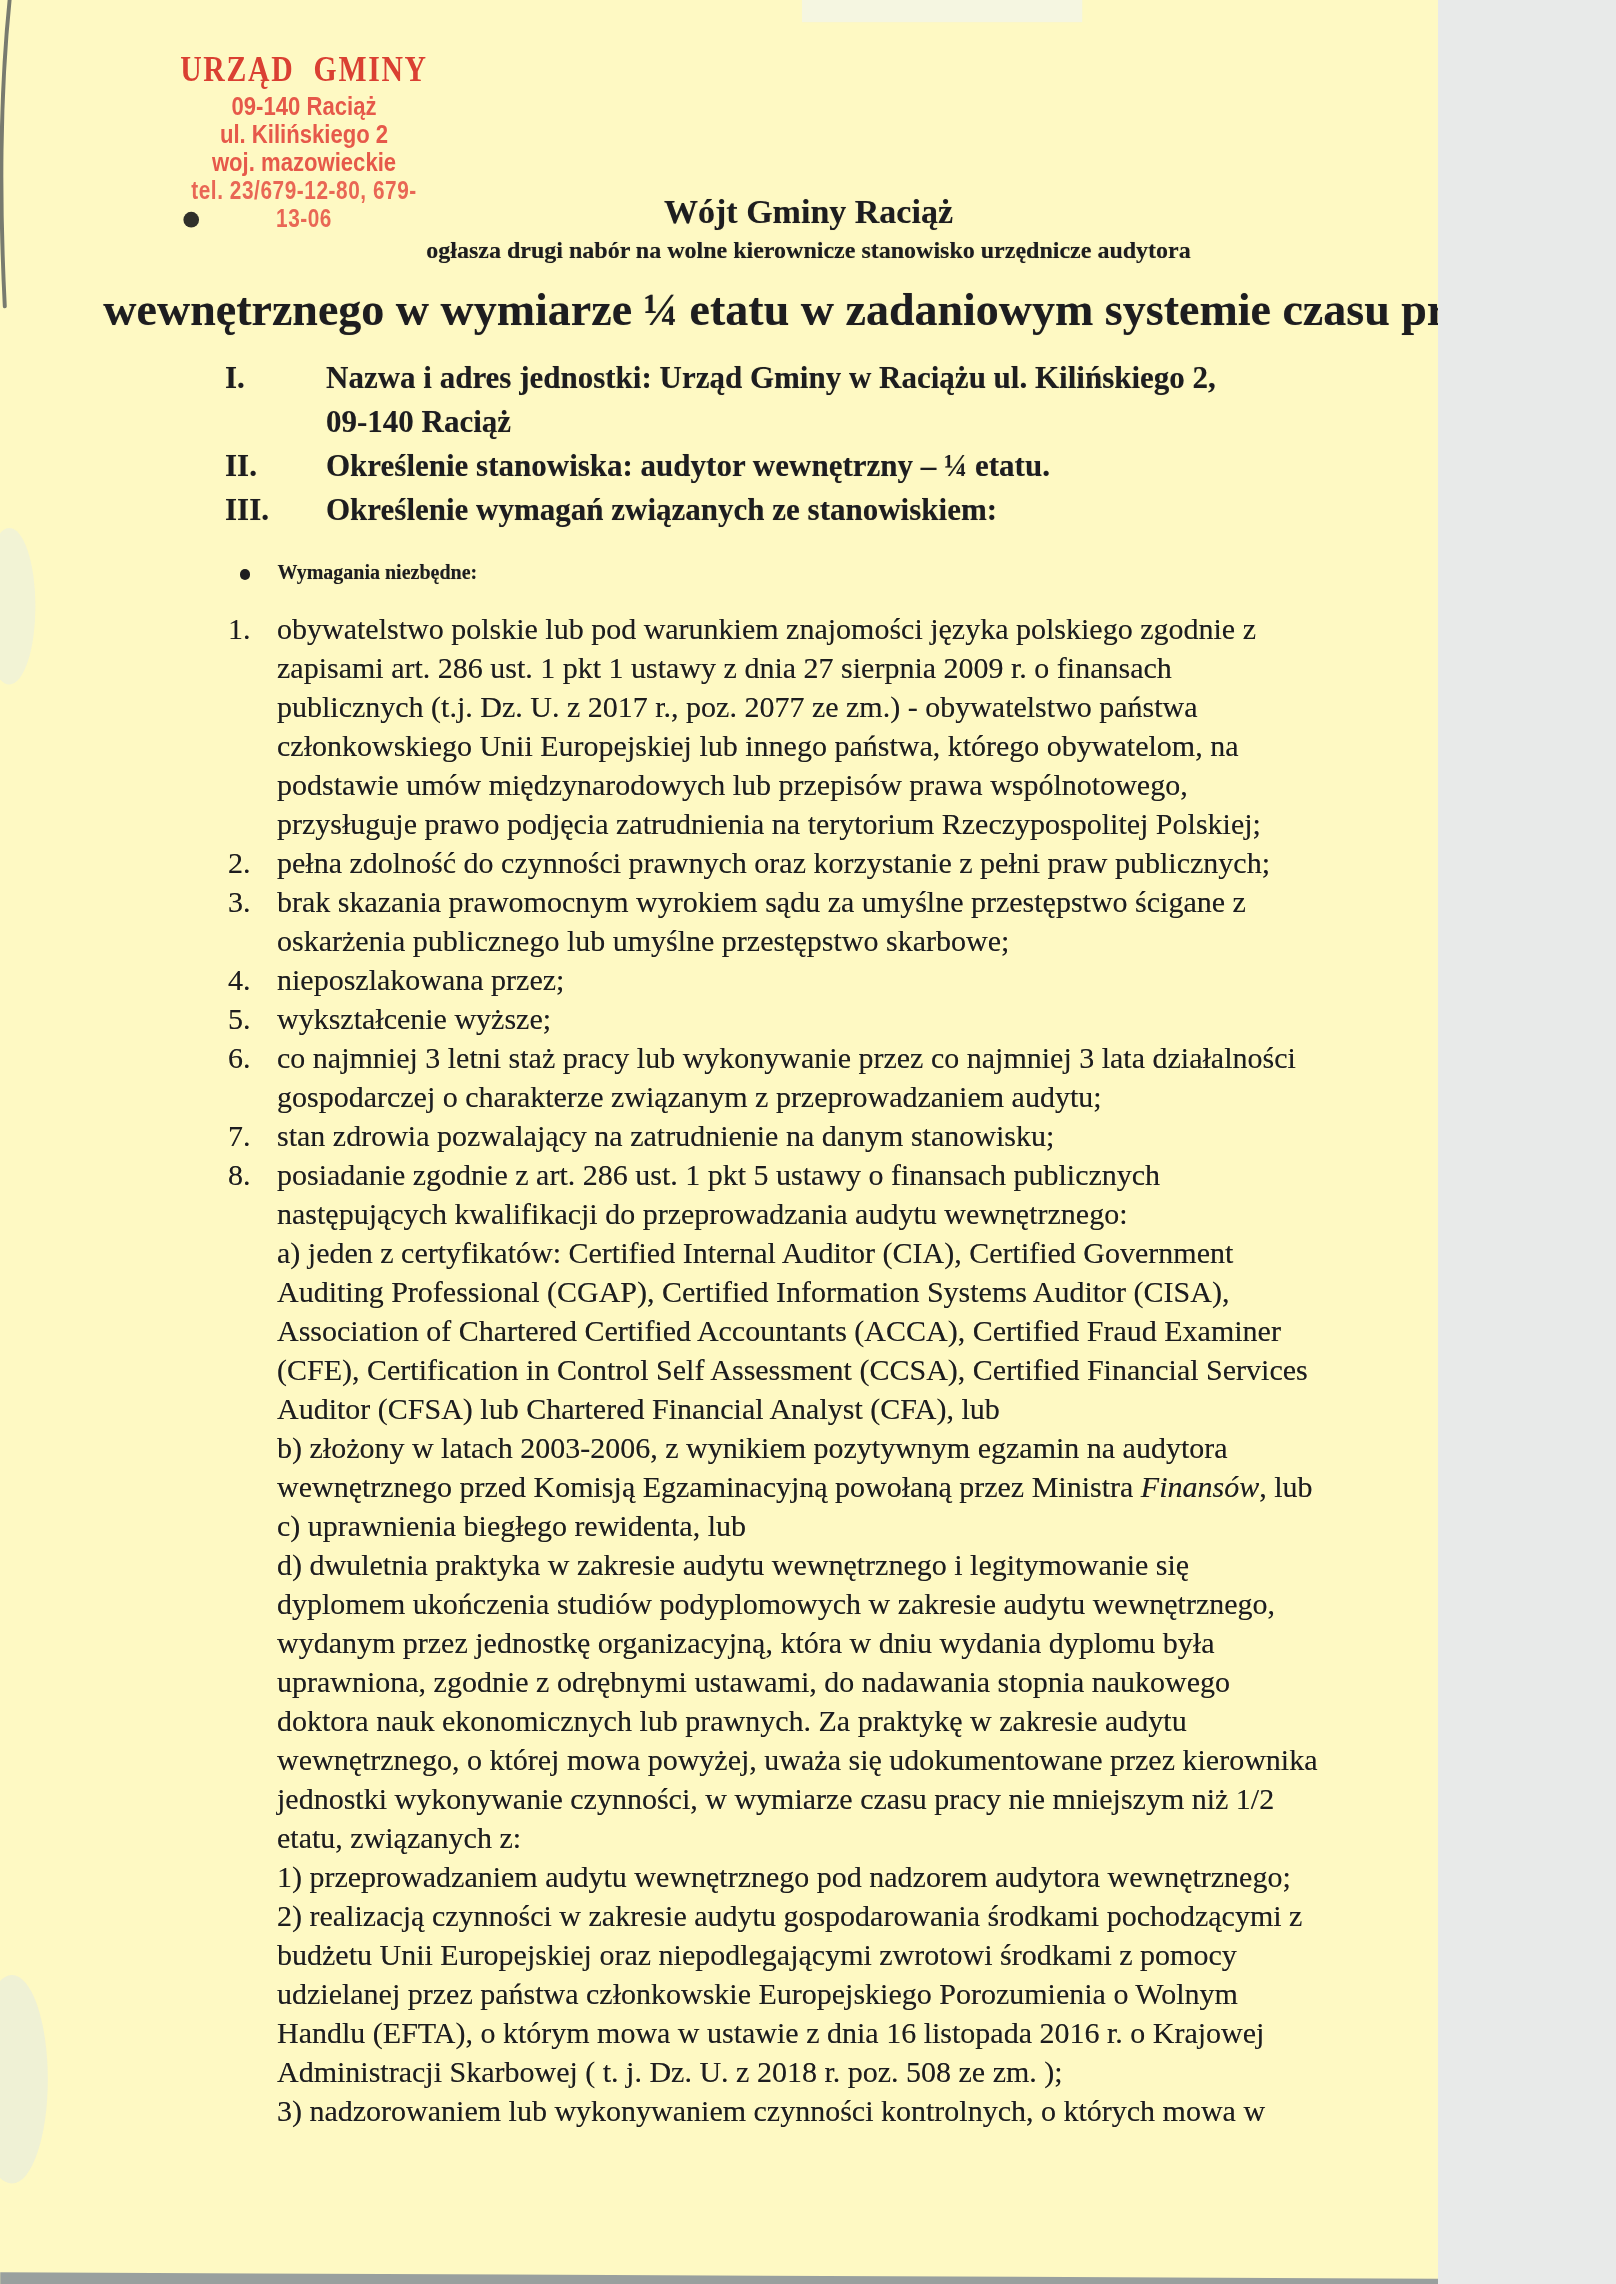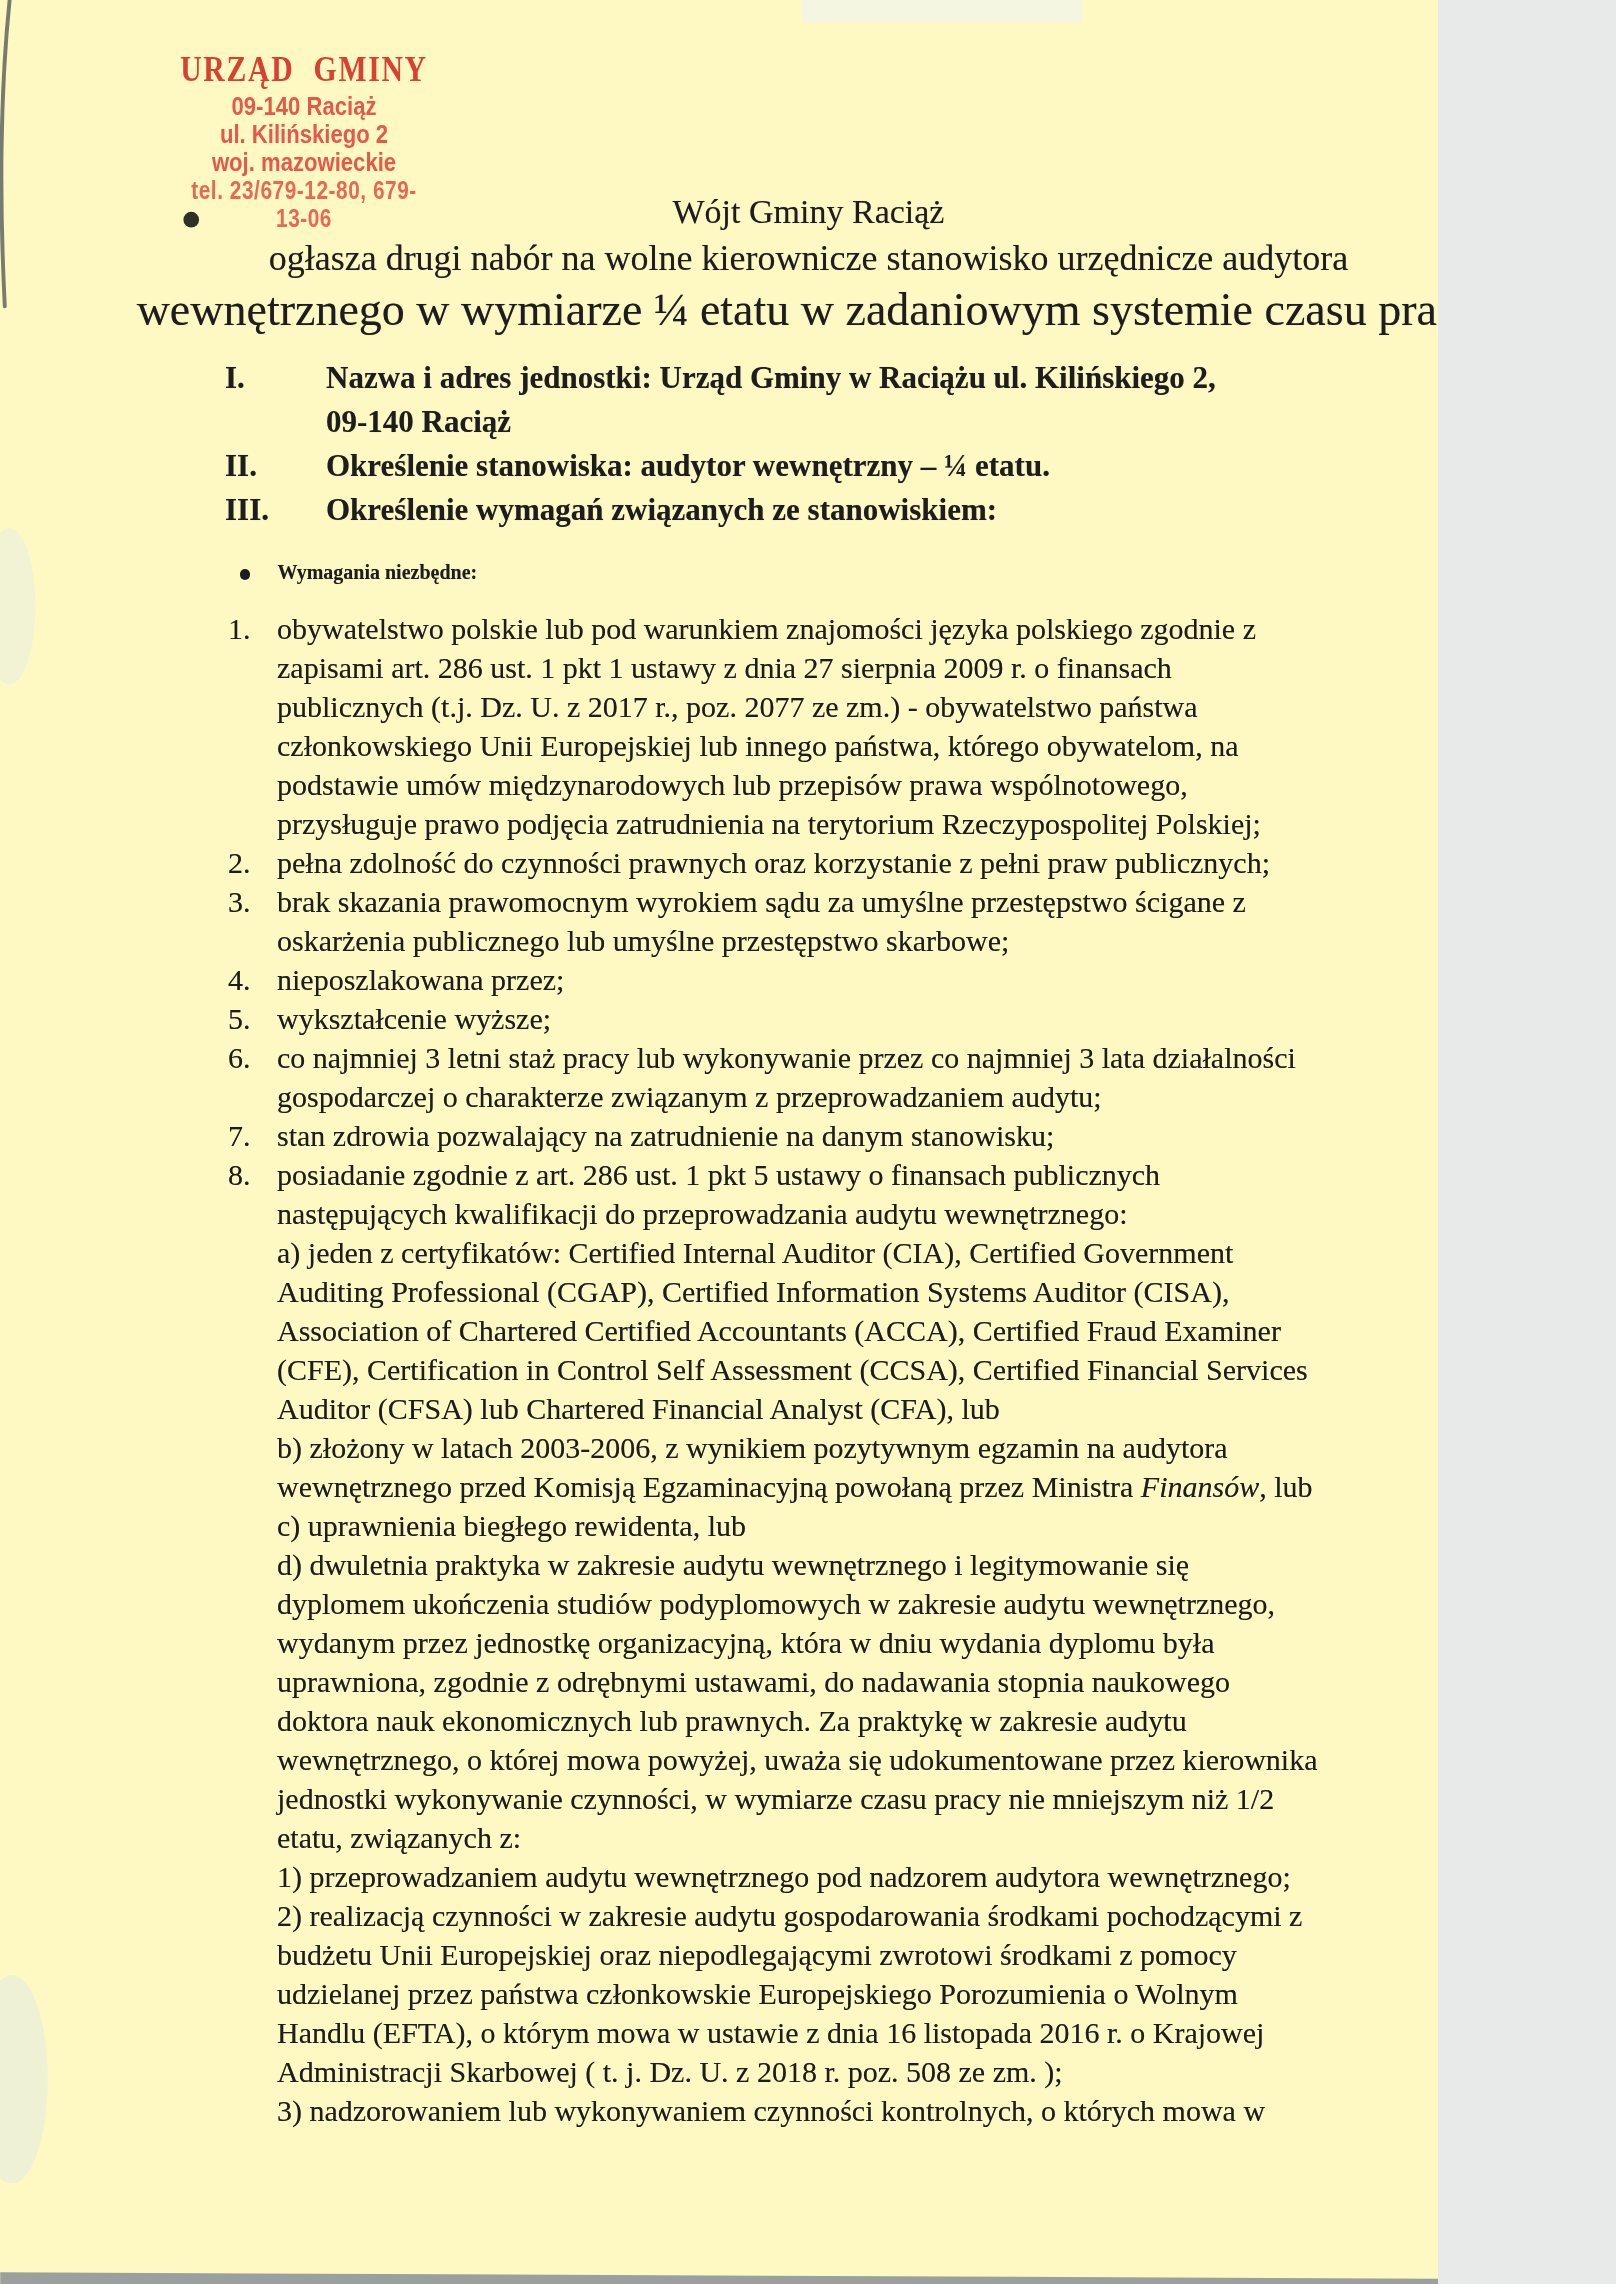--- a/index.html
+++ b/index.html
@@ -52,26 +52,26 @@
     transform: scaleX(0.8);
     letter-spacing: 0.7px;
     opacity: 0.82;
   }
   
   .title-line {
     position: absolute;
     left: 0;
     width: 1617px;
     text-align: center;
-    font-weight: normal;
+    font-weight: bold;
     margin: 0;
     text-shadow: 0 0 0.7px rgba(25,25,25,0.45);
   }
   .t1 { top: 193px; font-size: 34px; }
-  .t2 { top: 237px; font-size: 36px; }
+  .t2 { top: 237px; font-size: 24px; }
   .t3 { top: 283px; font-size: 46px; }
   
   .sections {
     position: absolute;
     left: 225px;
     top: 356px;
     width: 1173px;
   }
   .sec {
     display: flex;

